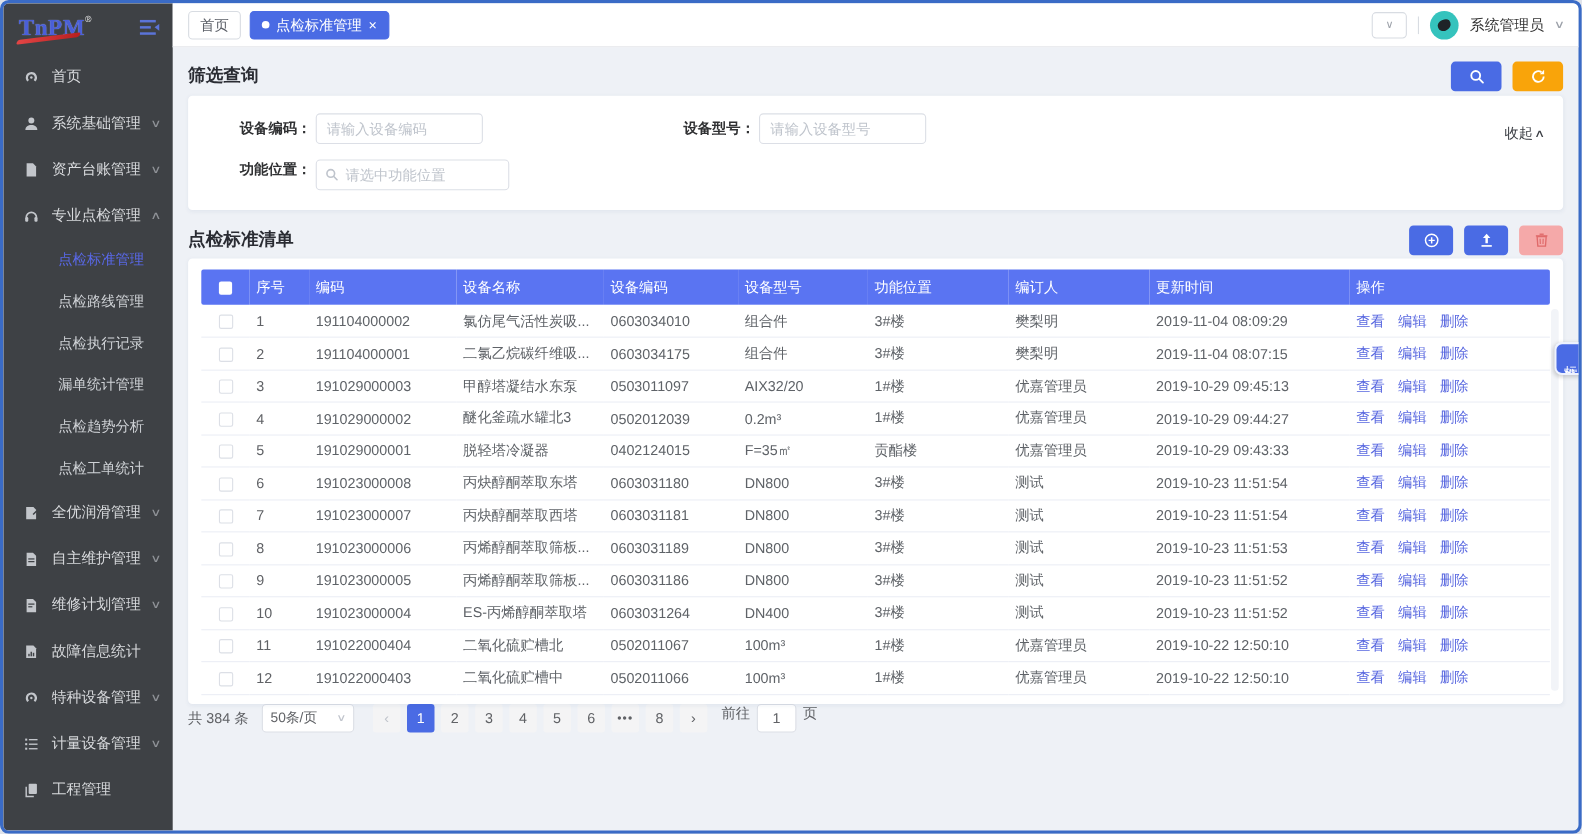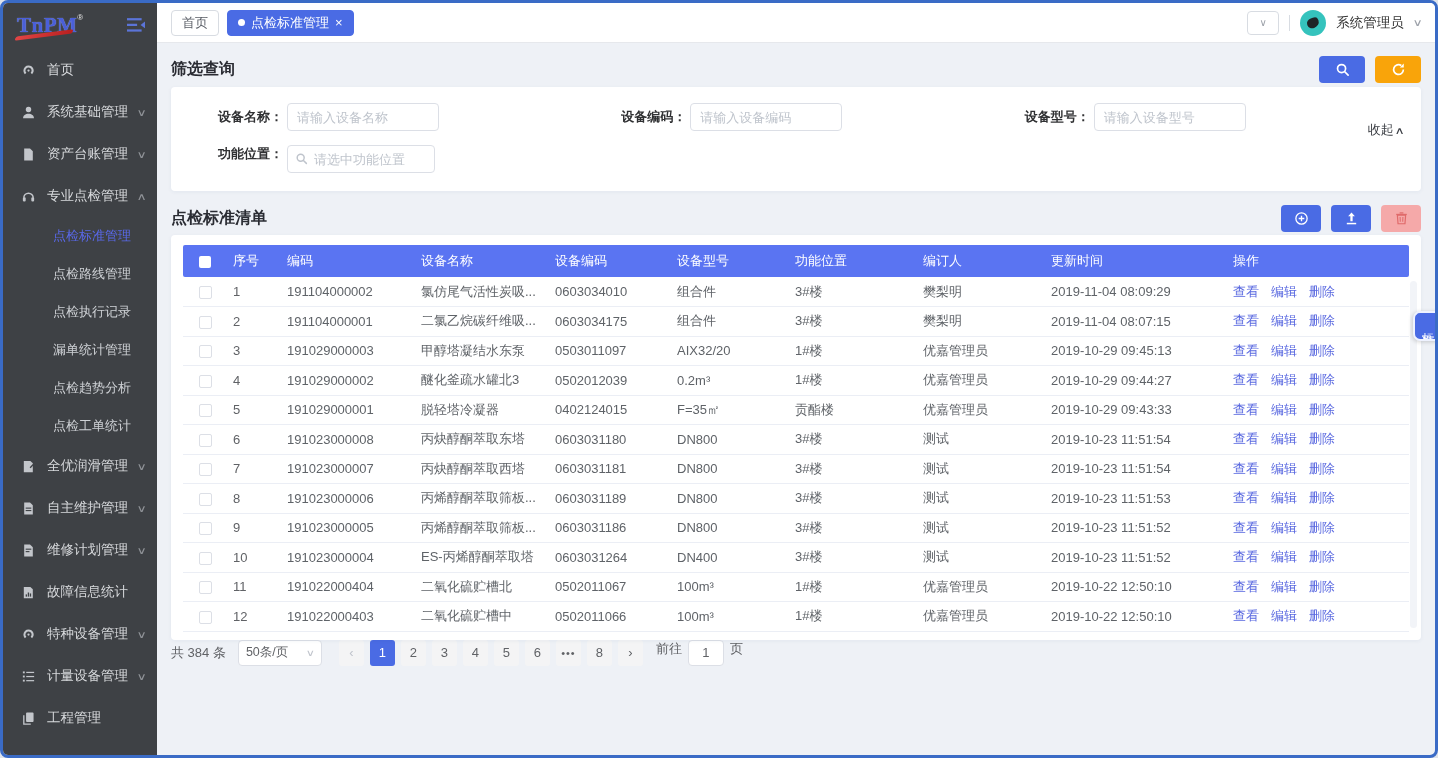--- a/index.html
+++ b/index.html
@@ -62,23 +62,23 @@
     box-shadow:0 1px 4px rgba(40,60,120,.06); position:relative; margin-bottom:10px; }
   .f-row{ display:grid; grid-template-columns:1fr 1fr 1fr; }
   .f-row2{ margin-top:14px; display:flex; }
   .f-group{ display:flex; align-items:center; }
   .f-label{ width:92px; text-align:right; font-size:13px; font-weight:bold; color:#303133; flex:none; }
   .f-input{ width:152px; height:28px; border:1px solid #dcdfe6; border-radius:4px;
     font-size:13px; color:#333; padding:0 9px; outline:none; margin-left:4px;
     font-family:"Liberation Sans","DejaVu Sans",sans-serif; }
   .f-input::placeholder{ color:#bfc4cc; }
   .f-input-wrap{ position:relative; margin-left:4px; }
-  .f-input-wrap .f-input{ margin-left:0; padding-left:26px; width:148px; }
+  .f-input-wrap .f-input{ margin-left:0; padding-left:26px; width:176px; }
   .f-input-wrap .pre-icon{ position:absolute; left:8px; top:7px; width:13px; height:13px; color:#bfc4cc; }
-  .collapse-link{ position:absolute; right:18px; top:34px; font-size:13px; color:#3c3f45; cursor:pointer; }
+  .collapse-link{ position:absolute; right:18px; top:25px; font-size:13px; color:#3c3f45; cursor:pointer; }
   .collapse-link .up{ font-size:10px; transform:scaleX(1.4); display:inline-block; margin-left:2px; }
 
   .table-card{ background:#fff; border-radius:4px; padding:10px 12px 8px;
     box-shadow:0 1px 4px rgba(40,60,120,.06); position:relative; }
   table{ width:100%; border-collapse:collapse; table-layout:fixed; }
   thead th{ background:#5a74f2; color:#fff; font-size:13px; font-weight:500; text-align:left;
     height:32px; padding:0 6px; white-space:nowrap; }
   thead th:first-child{ border-radius:2px 0 0 2px; }
   thead th:last-child{ border-radius:0 2px 2px 0; }
   tbody td{ height:29.5px; font-size:13px; color:#5f6368; border-bottom:1px solid #ebeef5;
@@ -287,24 +287,20 @@
             <svg viewBox="0 0 16 16">
                 <path d="M13.2 8A5.2 5.2 0 1 1 11 3.8" fill="none" stroke="currentColor" stroke-width="1.8"></path>
                 <path d="M13.6 1.6v4.2H9.4z" fill="currentColor"></path>
               </svg>
           </button>
         </div>
       </div>
 
       <div class="filter-card">
         <div class="f-row" id="filter-row1">
-            <div class="f-group">
-              <span class="f-label">设备名称：</span>
-              <input class="f-input" placeholder="请输入设备名称" style="">
-            </div>
             <div class="f-group">
               <span class="f-label">设备编码：</span>
               <input class="f-input" placeholder="请输入设备编码" style="">
             </div>
             <div class="f-group">
               <span class="f-label">设备型号：</span>
               <input class="f-input" placeholder="请输入设备型号" style="">
             </div>
           </div>
         <span class="collapse-link"><span>收起</span><span class="up">∧</span></span>

